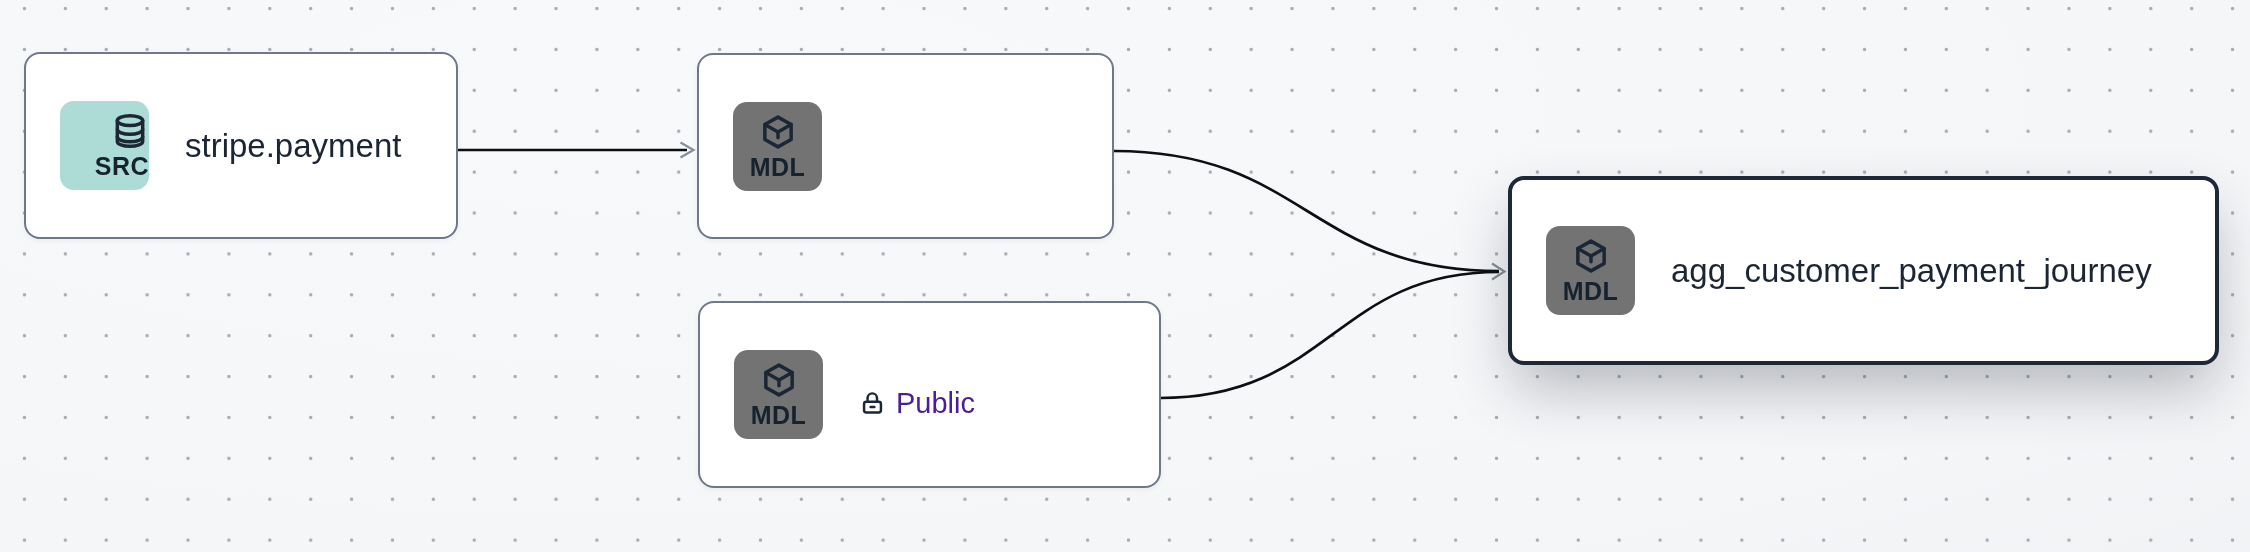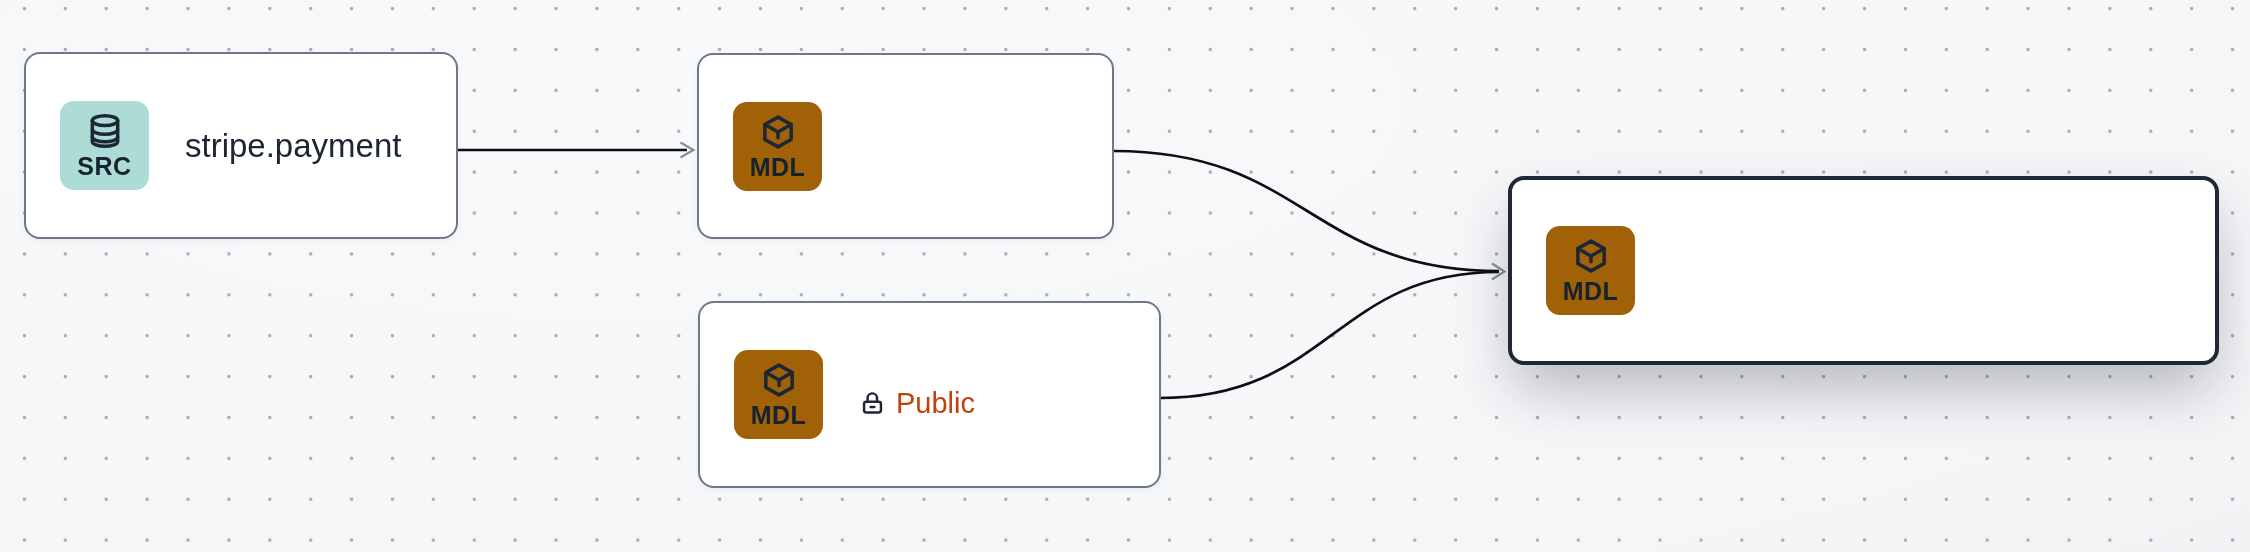--- a/index.html
+++ b/index.html
@@ -36,27 +36,27 @@
   }
   .n1{left:24px;top:52px;width:434px;height:187px;}
   .n2{left:697px;top:53px;width:417px;height:186px;}
   .n3{left:698px;top:301px;width:463px;height:187px;}
   .n4{left:1508px;top:176px;width:711px;height:189px;}
   .badge{
     width:89px;height:89px;border-radius:14px;
     display:flex;flex-direction:column;align-items:center;justify-content:center;
     flex:0 0 auto;color:#16222e;
   }
-  .badge.src{background:#addbd6;}
-  .badge.mdl{background:#a16207;}
+  .badge.src{background:#addbd6;align-items:flex-end;}
+  .badge.mdl{background:#737373;}
   .badge svg{width:38px;height:38px;display:block;}
   .badge .badge-label{font-size:25px;font-weight:600;line-height:1;margin-top:4px;letter-spacing:0.5px;color:#16222e;}
   .texts{display:flex;flex-direction:column;justify-content:center;}
   .label{font-size:33px;color:#1b2533;line-height:1.15;white-space:nowrap;}
-  .sub{display:flex;align-items:center;gap:10px;font-size:29px;color:#c2410c;margin-top:18px;}
+  .sub{display:flex;align-items:center;gap:10px;font-size:29px;color:#4c1d95;margin-top:18px;}
   .sub svg{width:27px;height:27px;display:block;}
   .icon-stroke{fill:none;stroke:#1b2735;stroke-width:2.2;stroke-linecap:round;stroke-linejoin:round;}
 </style>
 </head>
 <body>
 
 <div class="canvas">
 
   <svg class="edge-layer" viewBox="0 0 2250 552">
     <path class="edge" d="M457 150 H687"></path>
@@ -115,15 +115,18 @@
 
   <div class="node n4 selected">
     <div class="badge mdl">
       <svg viewBox="0 0 24 24">
         <path class="icon-stroke" d="M12 2.6 L20.3 7.3 V16.7 L12 21.4 L3.7 16.7 V7.3 Z"></path>
         <path class="icon-stroke" d="M3.7 7.3 L12 12 L20.3 7.3"></path>
         <path class="icon-stroke" d="M12 12 V15.6"></path>
       </svg>
       <span class="badge-label">MDL</span>
     </div>
+    <div class="texts">
+      <div class="label">agg_customer_payment_journey</div>
+    </div>
   </div>
 
 </div>
 
 </body></html>

